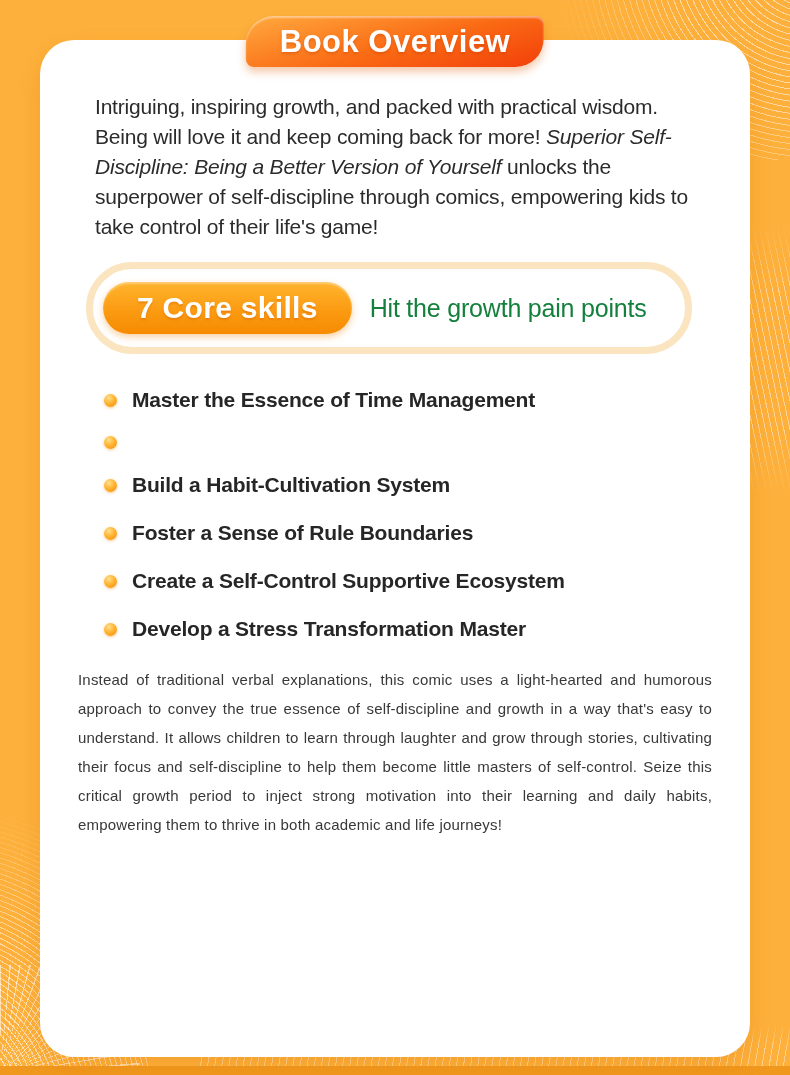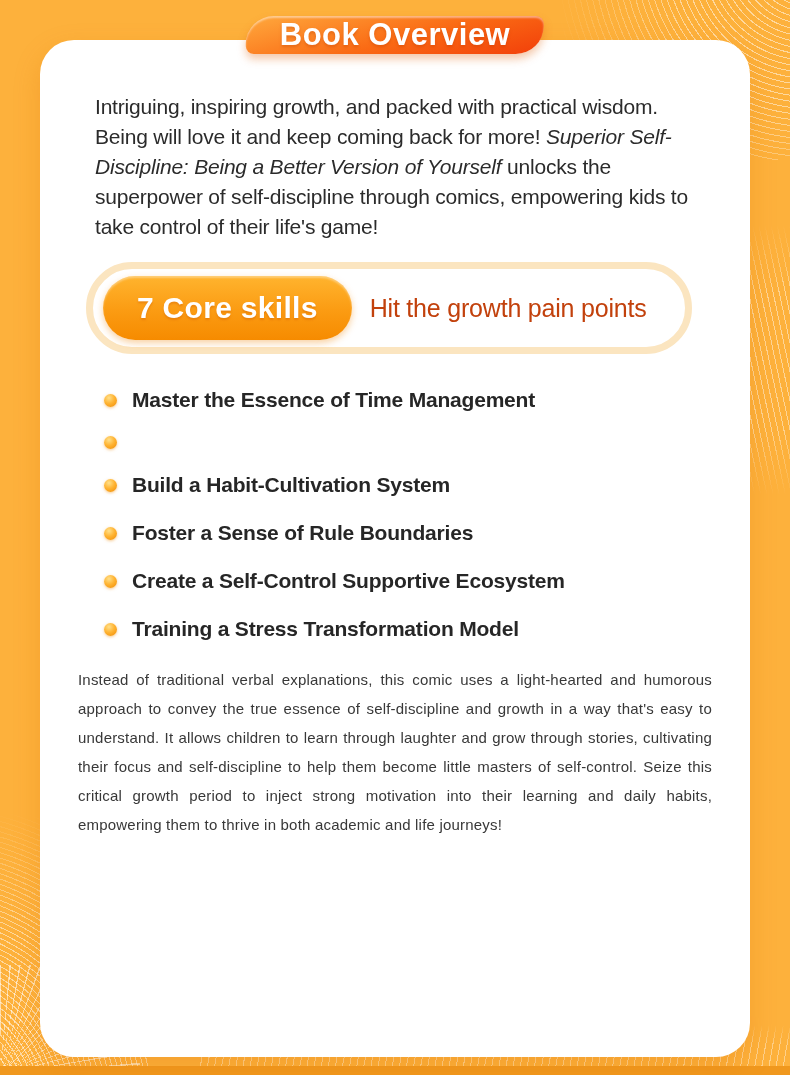--- a/index.html
+++ b/index.html
@@ -58,21 +58,21 @@
     background: #ffffff;
     border-radius: 34px;
     box-shadow: 0 10px 26px rgba(222,120,10,.28);
     z-index: 1;
     padding-top: 52px;
   }
 
   
   .badge {
     position: absolute; top: -24px; left: 50%; transform: translateX(-50%);
-    height: 38px; padding: 0 34px;
+    height: 51px; padding: 0 34px;
     display: flex; align-items: center; justify-content: center;
     background: linear-gradient(165deg, #FFAA3E 0%, #FA6A14 55%, #F23F0A 100%);
     border-radius: 28px 8px 28px 8px;
     box-shadow: 0 5px 9px rgba(224,98,12,.35), inset 0 2px 2px rgba(255,255,255,.45);
     white-space: nowrap;
   }
   .badge-text {
     color: #ffffff; font-size: 31px; font-weight: bold;
     letter-spacing: .5px; text-shadow: 0 2px 3px rgba(190,60,0,.35);
   }
@@ -87,32 +87,32 @@
 
   
   .skills-banner {
     margin: 20px 0 0 46px; width: 606px; height: 92px;
     border: 7px solid #FBE5C0; border-radius: 48px;
     background: #ffffff;
     display: flex; align-items: center; gap: 18px;
     padding: 0 16px 0 10px;
   }
   .skills-pill {
-    height: 64px; padding: 0 34px; flex: 0 0 auto;
+    height: 52px; padding: 0 34px; flex: 0 0 auto;
     display: flex; align-items: center; justify-content: center;
     background: linear-gradient(180deg, #FFB42E 0%, #FB9B12 55%, #F68B00 100%);
     border-radius: 32px;
     box-shadow: 0 3px 7px rgba(240,140,20,.40), inset 0 2px 2px rgba(255,255,255,.35);
     white-space: nowrap;
   }
   .skills-pill-text {
     color: #ffffff; font-size: 30px; font-weight: bold;
     letter-spacing: .3px; text-shadow: 0 2px 2px rgba(205,90,0,.35);
   }
-  .skills-caption { font-size: 25px; color: #c2410c; letter-spacing: -0.2px; white-space: nowrap; }
+  .skills-caption { font-size: 25px; color: #15803d; letter-spacing: -0.2px; white-space: nowrap; }
 
   
   .skills-list { list-style: none; margin: 34px 0 0 64px; }
   .skills-list li {
     display: flex; align-items: center; gap: 15px;
     margin-bottom: 24px;
     font-size: 21px; font-weight: 600; color: #262626; letter-spacing: -0.2px;
   }
   .bullet {
     flex: 0 0 auto; width: 13px; height: 13px; border-radius: 50%;
@@ -167,19 +167,19 @@
     <li>
       <span class="bullet"></span>
       <span>Foster a Sense of Rule Boundaries</span>
     </li>
     <li>
       <span class="bullet"></span>
       <span>Create a Self-Control Supportive Ecosystem</span>
     </li>
     <li>
       <span class="bullet"></span>
-      <span>Training a Stress Transformation Model</span>
+      <span>Develop a Stress Transformation Master</span>
     </li>
   </ul>
 
   <p class="closing">Instead of traditional verbal explanations, this comic uses a light-hearted and humorous approach to convey the true essence of self-discipline and growth in a way that's easy to understand. It allows children to learn through laughter and grow through stories, cultivating their focus and self-discipline to help them become little masters of self-control. Seize this critical growth period to inject strong motivation into their learning and daily habits, empowering them to thrive in both academic and life journeys!</p>
 
 </div>
 
 </body></html>

